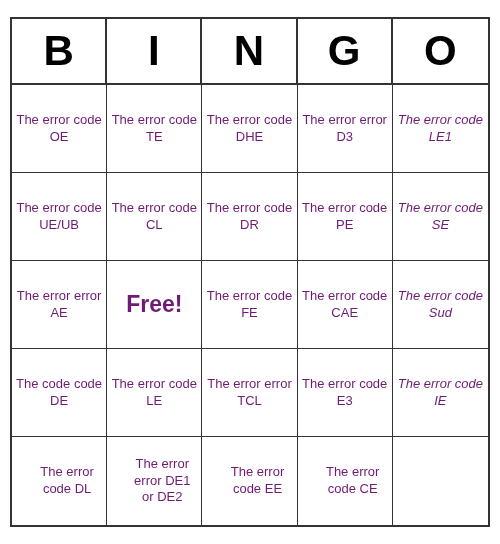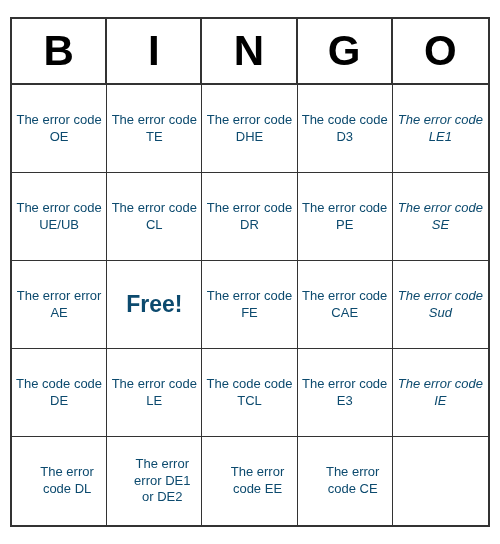--- a/index.html
+++ b/index.html
@@ -40,21 +40,21 @@
     .bingo-cell {
       border-right: 1.5px solid #333;
       border-bottom: 1.5px solid #333;
       display: flex;
       align-items: center;
       justify-content: center;
       text-align: center;
       font-size: 13px;
       padding: 4px;
       line-height: 1.3;
-      color: #0c4a6e;
+      color: #701a75;
     }
     .bingo-cell:nth-child(5n) {
       border-right: none;
       font-style: italic;
     }
     .bingo-cell:nth-child(n+21) {
       border-bottom: none;
       margin-left: 16px;
     }
     .bingo-cell.free {
@@ -70,35 +70,35 @@
     <div class="bingo-header-cell">B</div>
     <div class="bingo-header-cell">I</div>
     <div class="bingo-header-cell">N</div>
     <div class="bingo-header-cell">G</div>
     <div class="bingo-header-cell">O</div>
   </div>
   <div class="bingo-grid" id="bingo-grid">
   <div class="bingo-cell">The error code OE</div>
       <div class="bingo-cell">The error code TE</div>
       <div class="bingo-cell">The error code DHE</div>
-      <div class="bingo-cell">The code code D3</div>
+      <div class="bingo-cell">The error error D3</div>
       <div class="bingo-cell">The error code LE1</div>
       <div class="bingo-cell">The error code UE/UB</div>
       <div class="bingo-cell">The error code CL</div>
       <div class="bingo-cell">The error code DR</div>
       <div class="bingo-cell">The error code PE</div>
       <div class="bingo-cell">The error code SE</div>
       <div class="bingo-cell">The error error AE</div>
       <div class="bingo-cell free">Free!</div>
       <div class="bingo-cell">The error code FE</div>
       <div class="bingo-cell">The error code CAE</div>
       <div class="bingo-cell">The error code Sud</div>
       <div class="bingo-cell">The code code DE</div>
       <div class="bingo-cell">The error code LE</div>
-      <div class="bingo-cell">The code code TCL</div>
+      <div class="bingo-cell">The error error TCL</div>
       <div class="bingo-cell">The error code E3</div>
       <div class="bingo-cell">The error code IE</div>
       <div class="bingo-cell">The error code DL</div>
       <div class="bingo-cell">The error error DE1 or DE2</div>
       <div class="bingo-cell">The error code EE</div>
       <div class="bingo-cell">The error code CE</div>
     </div>
 </div>
 
 </body></html>

